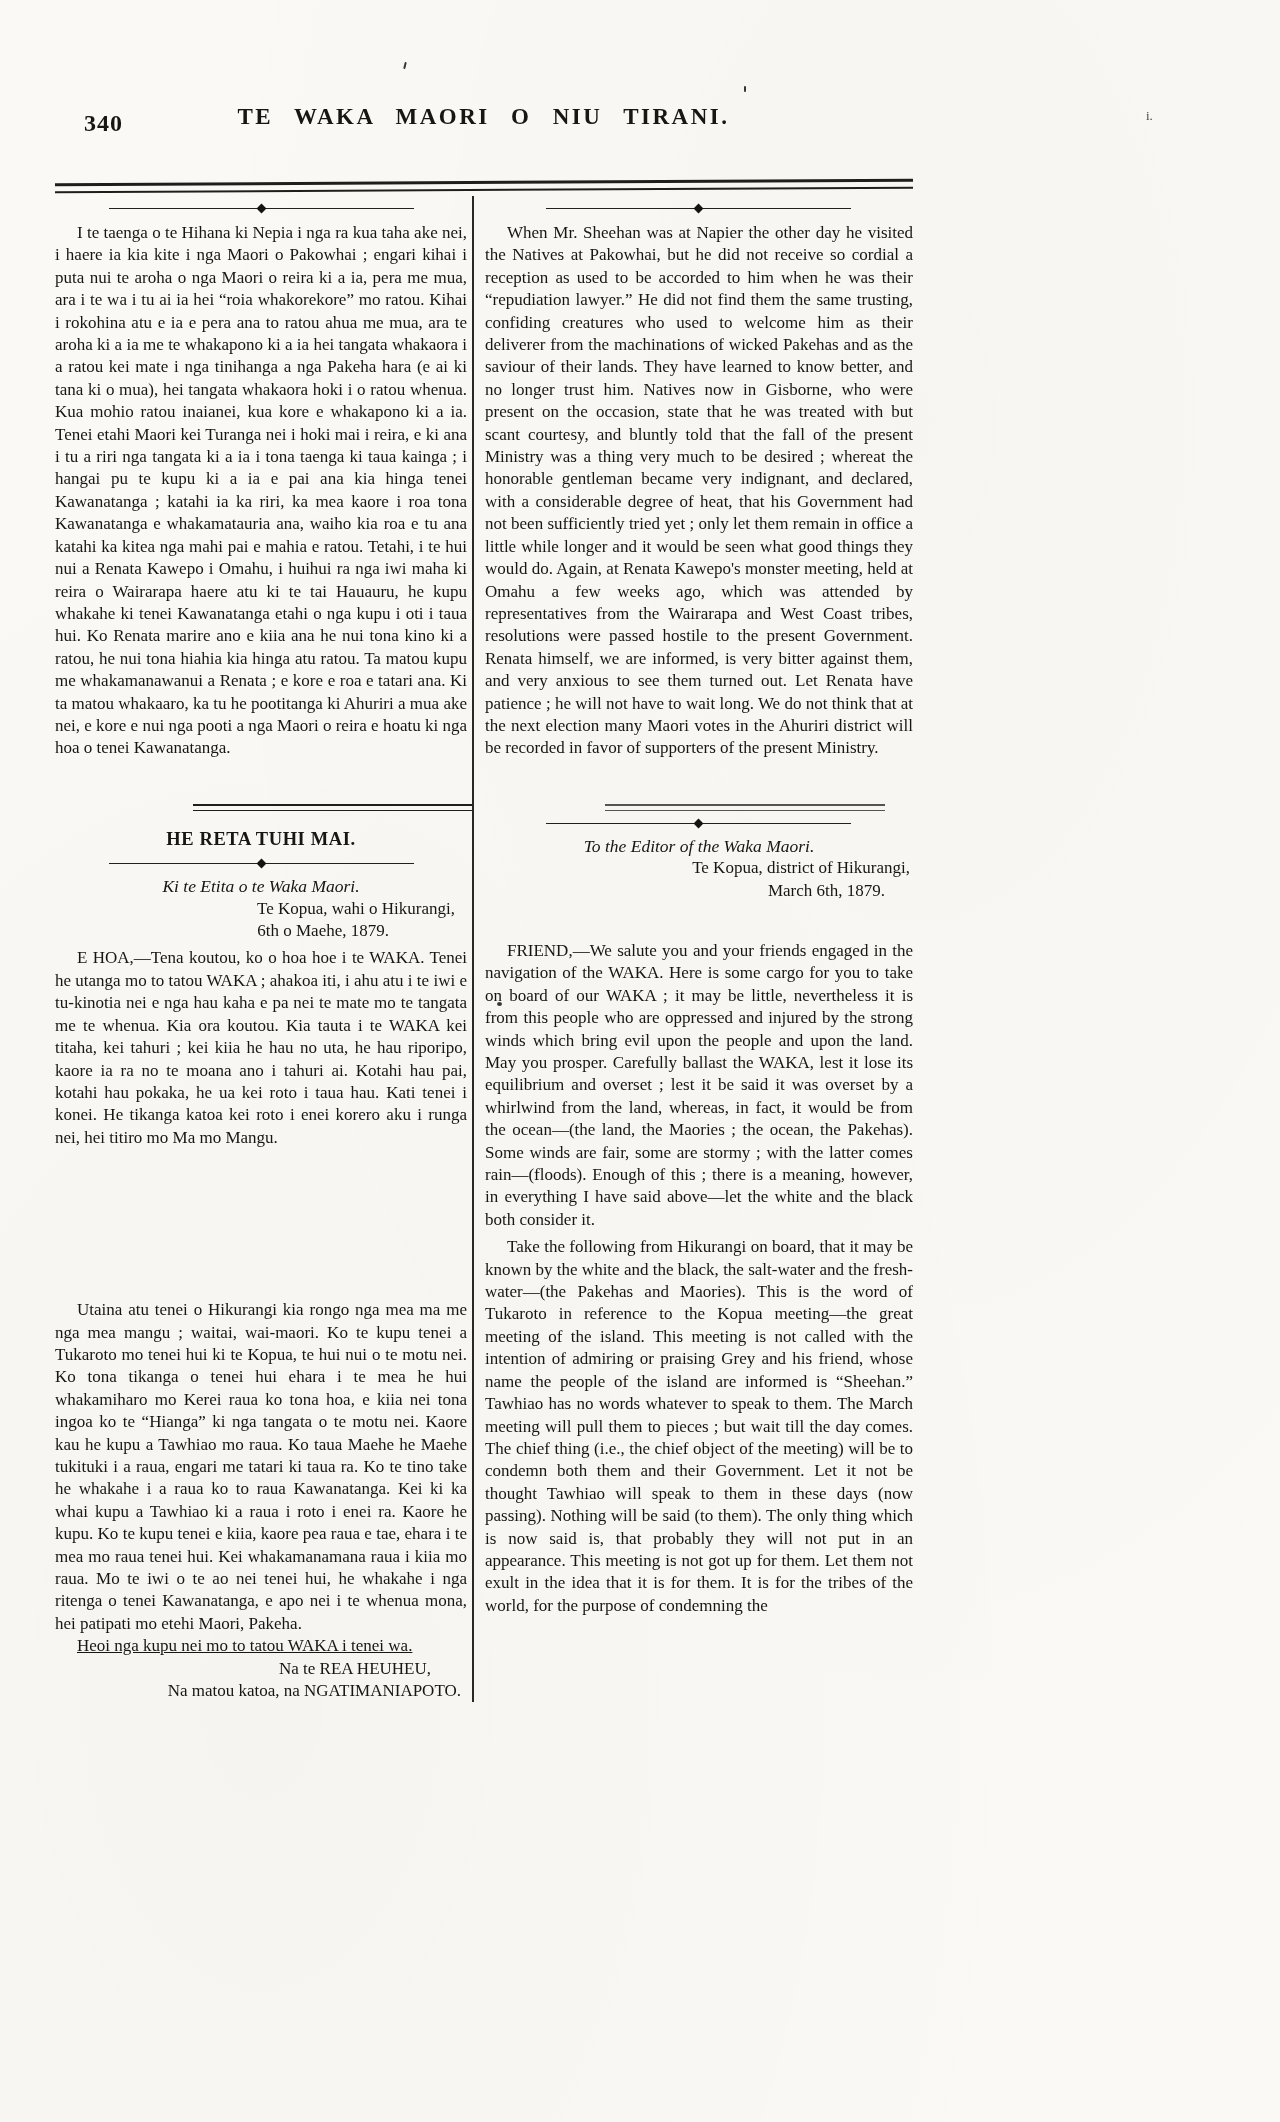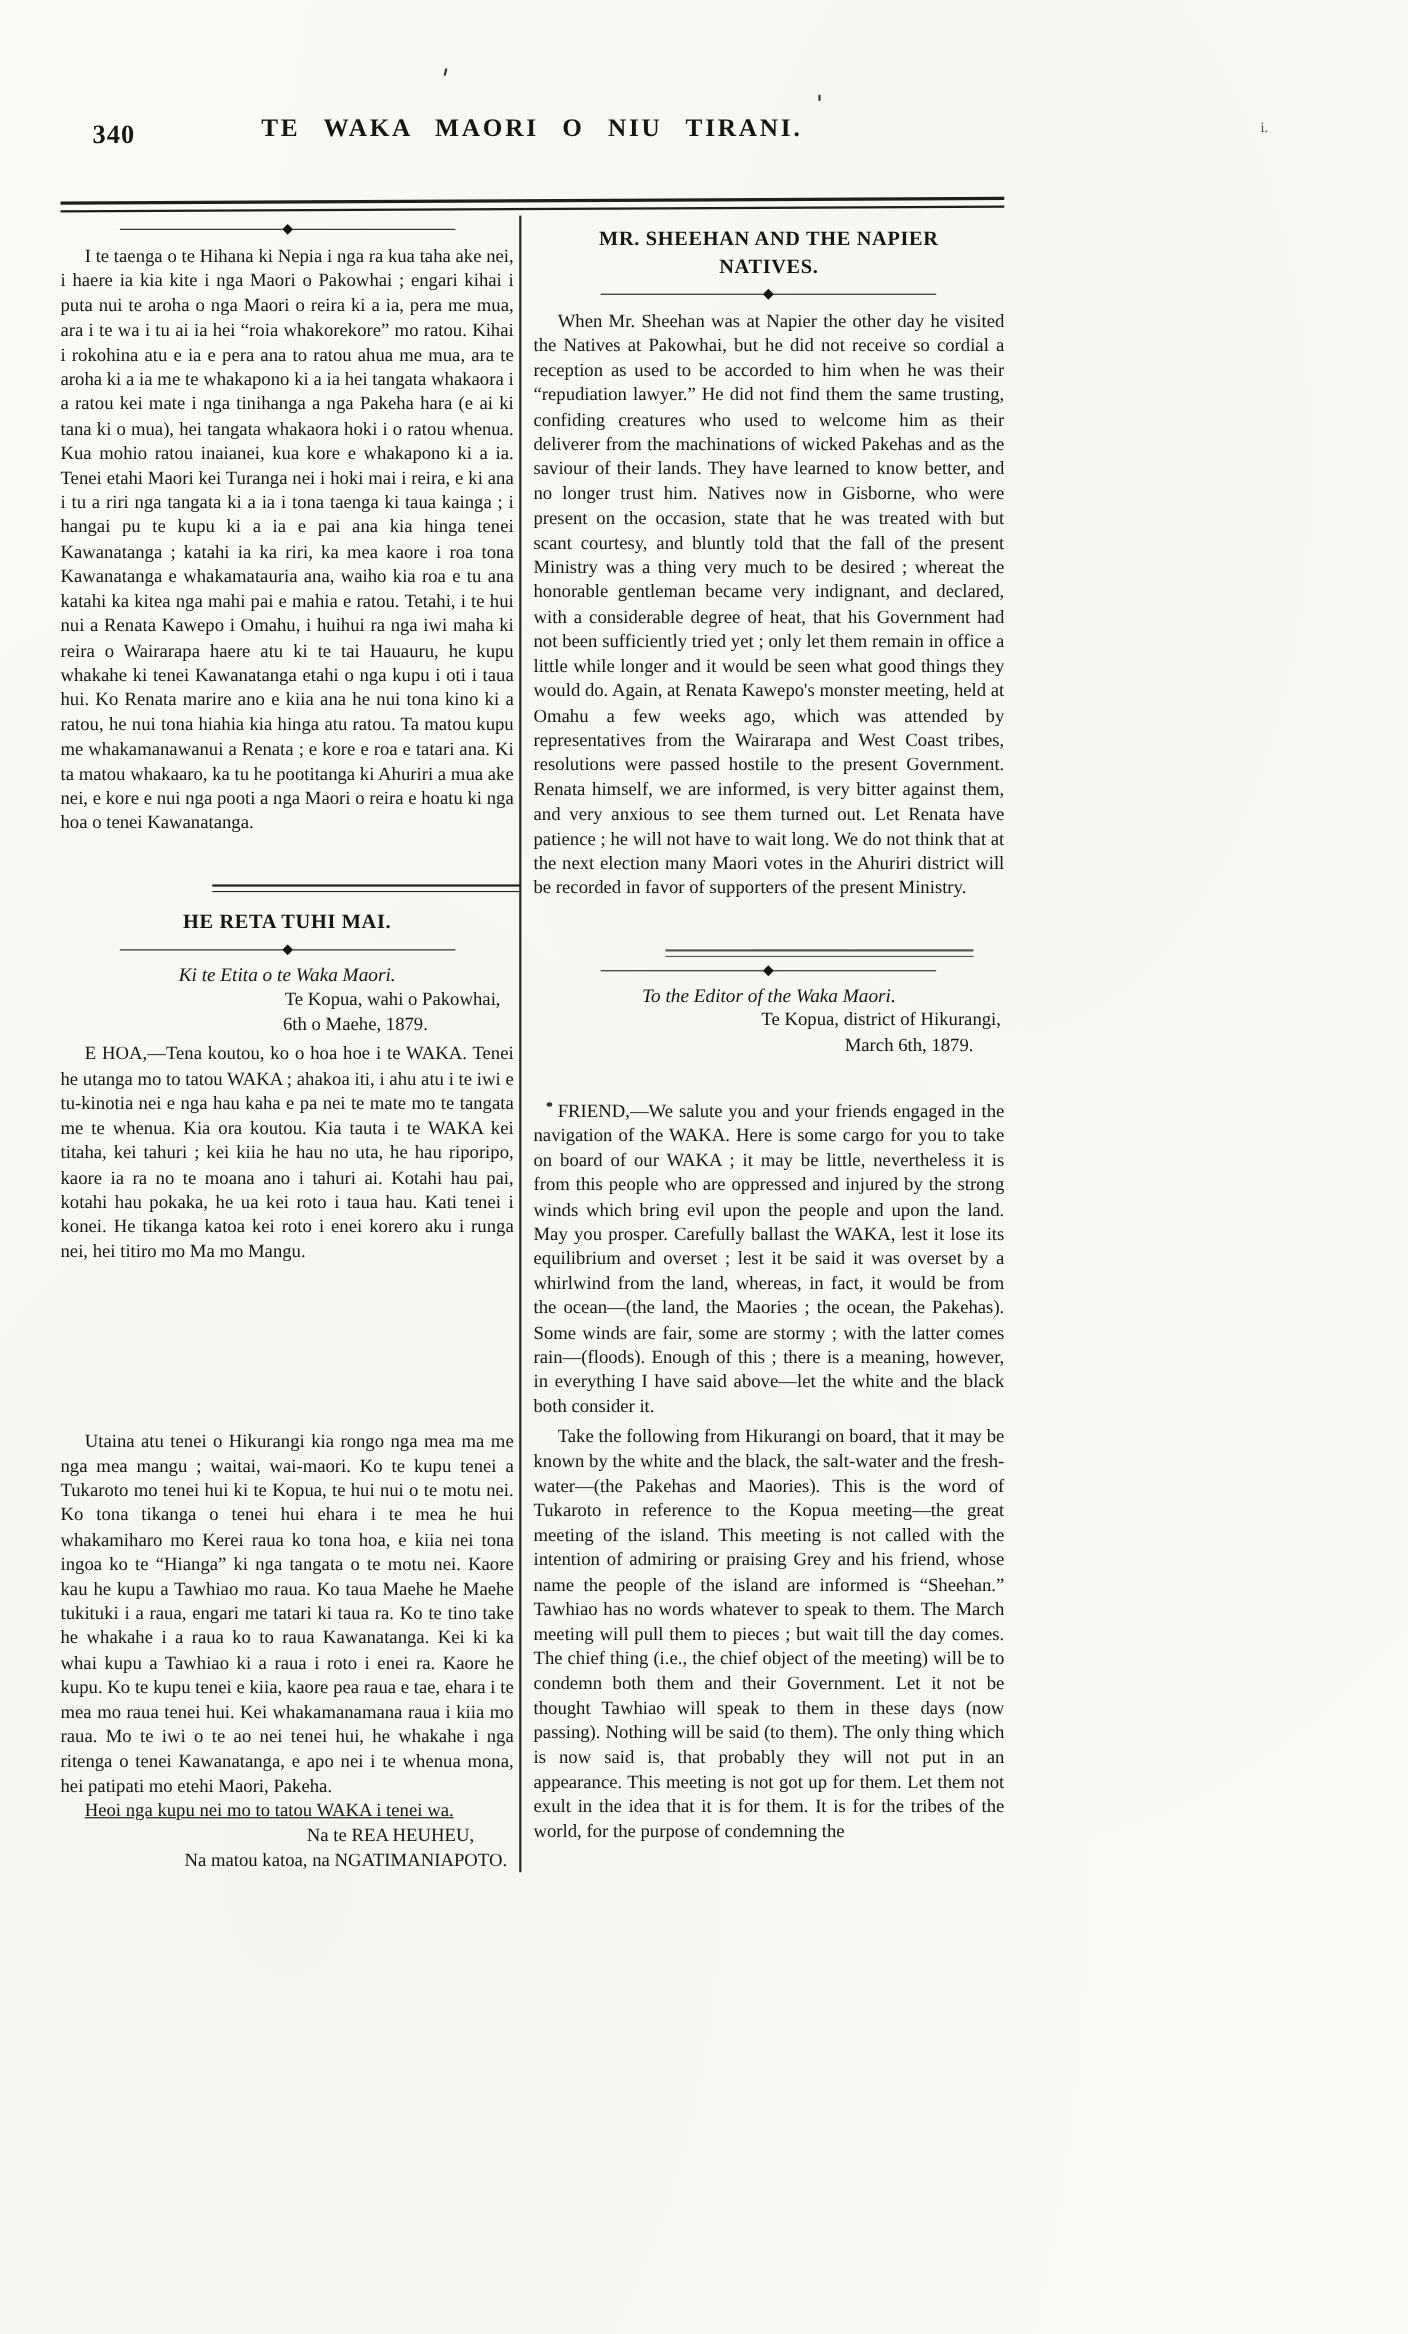--- a/index.html
+++ b/index.html
@@ -113,33 +113,32 @@
       </div>
       <p class="body-para">I te taenga o te Hihana ki Nepia i nga ra kua taha ake nei, i haere ia kia kite i nga Maori o Pakowhai ; engari kihai i puta nui te aroha o nga Maori o reira ki a ia, pera me mua, ara i te wa i tu ai ia hei “roia whakorekore” mo ratou. Kihai i rokohina atu e ia e pera ana to ratou ahua me mua, ara te aroha ki a ia me te whakapono ki a ia hei tangata whakaora i a ratou kei mate i nga tinihanga a nga Pakeha hara (e ai ki tana ki o mua), hei tangata whakaora hoki i o ratou whenua. Kua mohio ratou inaianei, kua kore e whakapono ki a ia. Tenei etahi Maori kei Turanga nei i hoki mai i reira, e ki ana i tu a riri nga tangata ki a ia i tona taenga ki taua kainga ; i hangai pu te kupu ki a ia e pai ana kia hinga tenei Kawanatanga ; katahi ia ka riri, ka mea kaore i roa tona Kawanatanga e whakamatauria ana, waiho kia roa e tu ana katahi ka kitea nga mahi pai e mahia e ratou. Tetahi, i te hui nui a Renata Kawepo i Omahu, i huihui ra nga iwi maha ki reira o Wairarapa haere atu ki te tai Hauauru, he kupu whakahe ki tenei Kawanatanga etahi o nga kupu i oti i taua hui. Ko Renata marire ano e kiia ana he nui tona kino ki a ratou, he nui tona hiahia kia hinga atu ratou. Ta matou kupu me whakamanawanui a Renata ; e kore e roa e tatari ana. Ki ta matou whakaaro, ka tu he pootitanga ki Ahuriri a mua ake nei, e kore e nui nga pooti a nga Maori o reira e hoatu ki nga hoa o tenei Kawanatanga.</p>
 
       <div class="section-rule left-pos"></div>
 
       <h2 class="article-title">HE RETA TUHI MAI.</h2>
       <div class="diamond-rule">
         <span class="diamond"></span>
       </div>
       <p class="editor-line">Ki te Etita o te Waka Maori.</p>
-      <p class="addr-line place-left">Te Kopua, wahi o Pakowhai,</p>
+      <p class="addr-line place-left">Te Kopua, wahi o Hikurangi,</p>
       <p class="addr-line date-left">6th o Maehe, 1879.</p>
       <p class="letter-para">E HOA,—Tena koutou, ko o hoa hoe i te WAKA. Tenei he utanga mo to tatou WAKA ; ahakoa iti, i ahu atu i te iwi e tu-kinotia nei e nga hau kaha e pa nei te mate mo te tangata me te whenua. Kia ora koutou. Kia tauta i te WAKA kei titaha, kei tahuri ; kei kiia he hau no uta, he hau riporipo, kaore ia ra no te moana ano i tahuri ai. Kotahi hau pai, kotahi hau pokaka, he ua kei roto i taua hau. Kati tenei i konei. He tikanga katoa kei roto i enei korero aku i runga nei, hei titiro mo Ma mo Mangu.</p>
       <p class="letter-para gap-before-left">Utaina atu tenei o Hikurangi kia rongo nga mea ma me nga mea mangu ; waitai, wai-maori. Ko te kupu tenei a Tukaroto mo tenei hui ki te Kopua, te hui nui o te motu nei. Ko tona tikanga o tenei hui ehara i te mea he hui whakamiharo mo Kerei raua ko tona hoa, e kiia nei tona ingoa ko te “Hianga” ki nga tangata o te motu nei. Kaore kau he kupu a Tawhiao mo raua. Ko taua Maehe he Maehe tukituki i a raua, engari me tatari ki taua ra. Ko te tino take he whakahe i a raua ko to raua Kawanatanga. Kei ki ka whai kupu a Tawhiao ki a raua i roto i enei ra. Kaore he kupu. Ko te kupu tenei e kiia, kaore pea raua e tae, ehara i te mea mo raua tenei hui. Kei whakamanamana raua i kiia mo raua. Mo te iwi o te ao nei tenei hui, he whakahe i nga ritenga o tenei Kawanatanga, e apo nei i te whenua mona, hei patipati mo etehi Maori, Pakeha.</p>
       <p class="closing-line">Heoi nga kupu nei mo to tatou WAKA i tenei wa.</p>
       <p class="sig-line sig-1">Na te REA HEUHEU,</p>
       <p class="sig-line sig-2">Na matou katoa, na NGATIMANIAPOTO.</p>
     </div>
 
     <div class="divider"></div>
 
     <div class="col col-right">
-      <h2 class="article-title">MR. SHEEHAN AND THE NAPIER NATIVES.</h2>
       <div class="diamond-rule">
         <span class="diamond"></span>
       </div>
       <p class="body-para">When Mr. Sheehan was at Napier the other day he visited the Natives at Pakowhai, but he did not receive so cordial a reception as used to be accorded to him when he was their “repudiation lawyer.” He did not find them the same trusting, confiding creatures who used to welcome him as their deliverer from the machinations of wicked Pakehas and as the saviour of their lands. They have learned to know better, and no longer trust him. Natives now in Gisborne, who were present on the occasion, state that he was treated with but scant courtesy, and bluntly told that the fall of the present Ministry was a thing very much to be desired ; whereat the honorable gentleman became very indignant, and declared, with a considerable degree of heat, that his Government had not been sufficiently tried yet ; only let them remain in office a little while longer and it would be seen what good things they would do. Again, at Renata Kawepo's monster meeting, held at Omahu a few weeks ago, which was attended by representatives from the Wairarapa and West Coast tribes, resolutions were passed hostile to the present Government. Renata himself, we are informed, is very bitter against them, and very anxious to see them turned out. Let Renata have patience ; he will not have to wait long. We do not think that at the next election many Maori votes in the Ahuriri district will be recorded in favor of supporters of the present Ministry.</p>
 
       <div class="section-rule right-pos"></div>
 
       <div class="diamond-rule">
         <span class="diamond"></span>
       </div>

